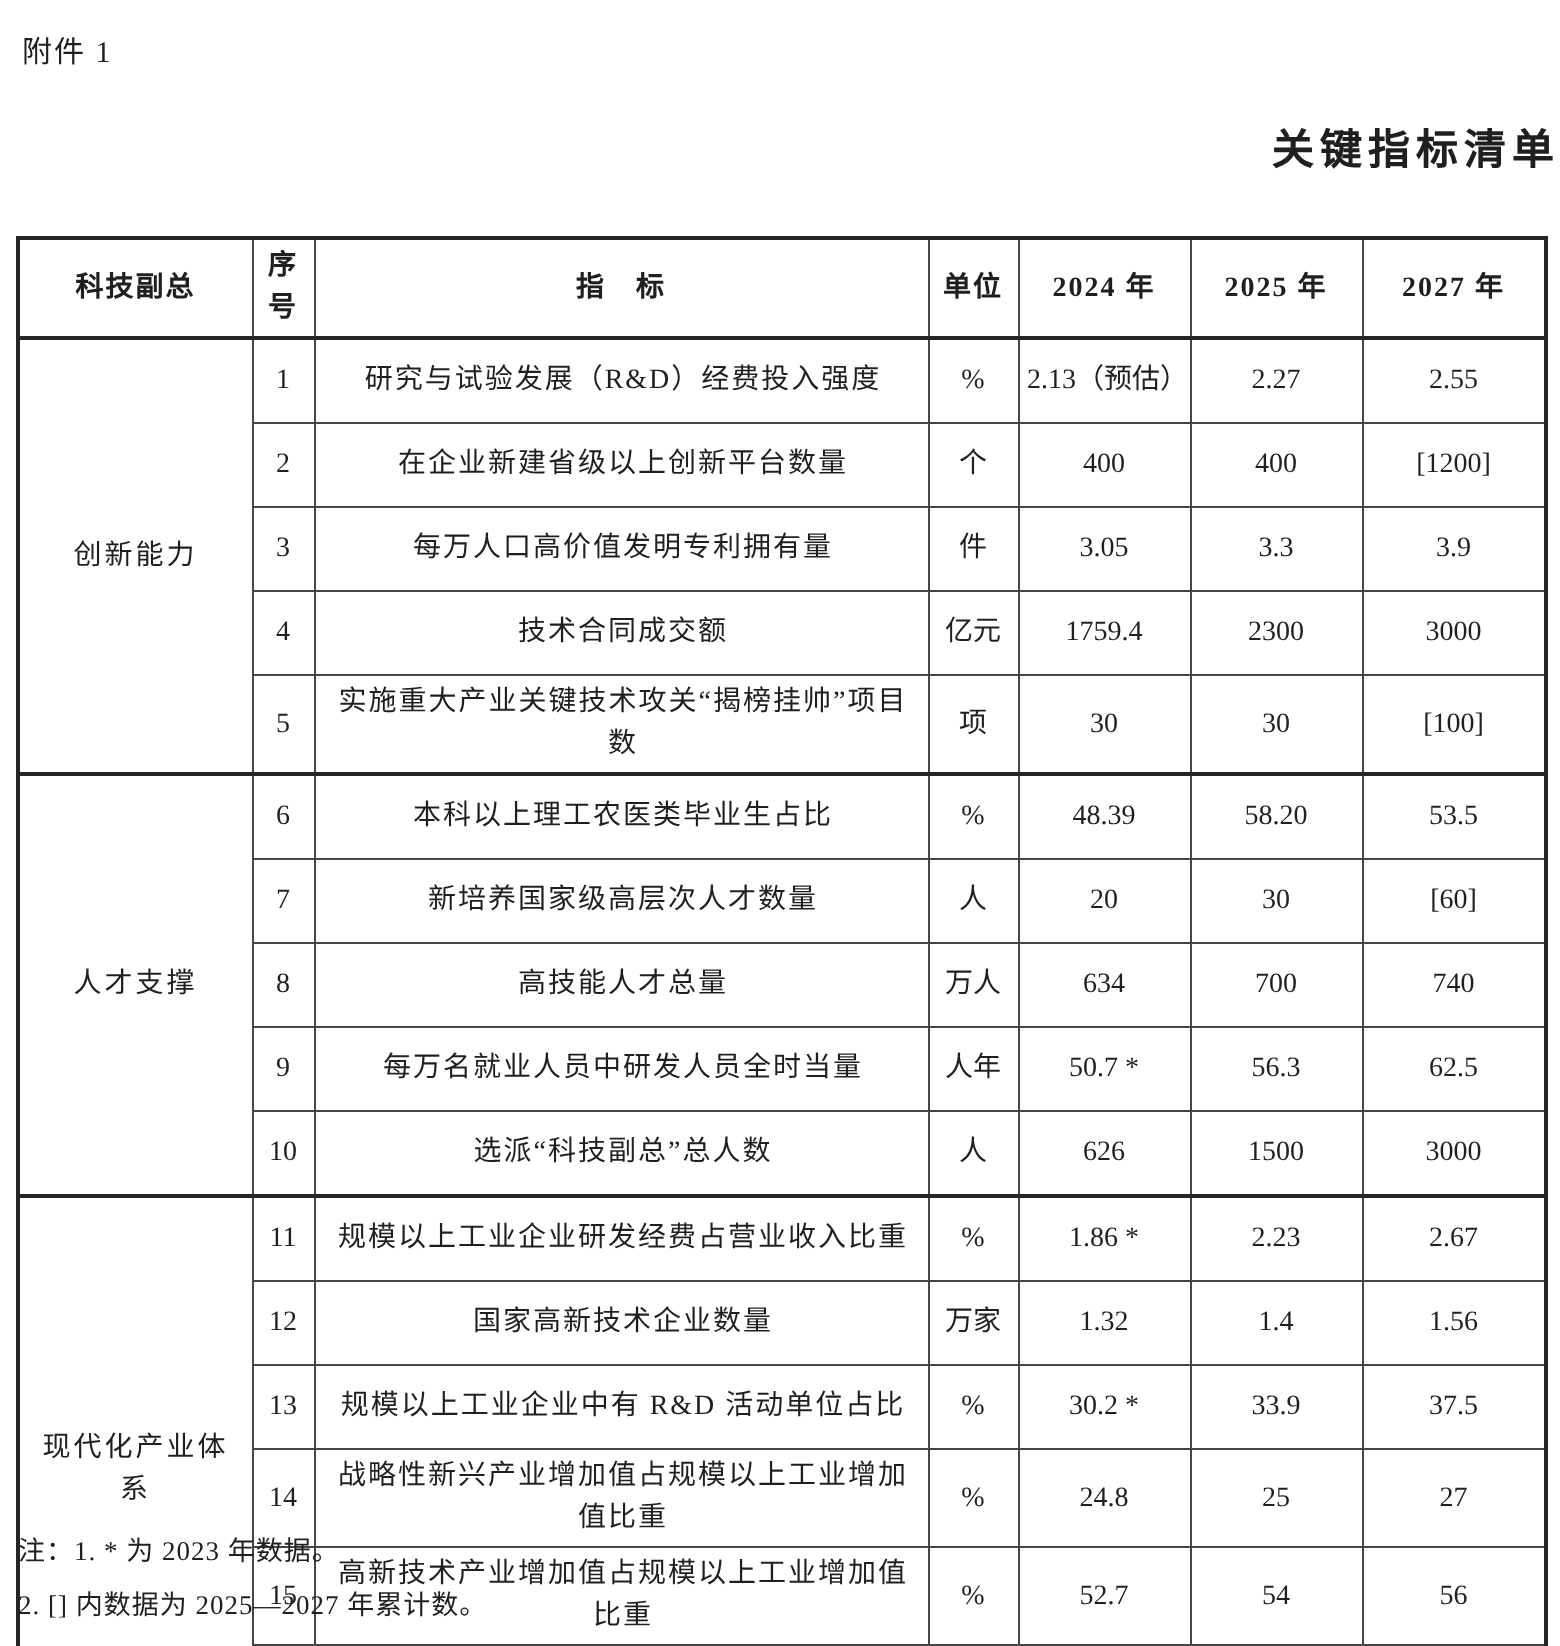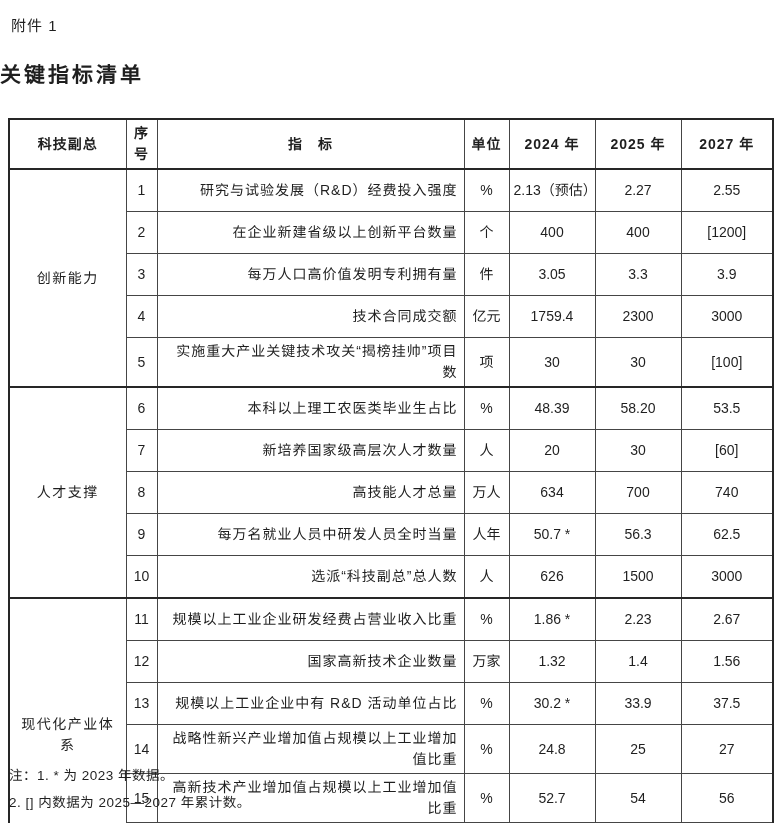--- a/index.html
+++ b/index.html
@@ -5,37 +5,37 @@
   html, body {
     margin: 0;
     padding: 0;
     background: #ffffff;
   }
   .page {
     position: relative;
     width: 780px;
     height: 823px;
     background: #ffffff;
-    font-family: Liberation Sans, sans-serif;
+    font-family: Liberation Serif, serif;
     color: #1f1f1f;
     overflow: hidden;
   }
   .attachment-label {
     position: absolute;
     left: 11px;
     top: 14px;
     font-size: 15px;
     letter-spacing: 1px;
   }
   .doc-title {
     position: absolute;
     top: 58px;
     left: 0;
     width: 100%;
-    text-align: left;
+    text-align: right;
     font-size: 21px;
     font-weight: bold;
     letter-spacing: 3px;
   }
   table.indicators {
     position: absolute;
     left: 8px;
     top: 118px;
     width: 764px;
     border-collapse: collapse;
@@ -55,21 +55,21 @@
   }
   table.indicators thead th {
     height: 30px;
     font-weight: bold;
     letter-spacing: 1px;
   }
   table.indicators tbody td {
     height: 35px;
   }
   table.indicators td.indicator {
-    text-align: right;
+    text-align: center;
     padding-left: 8px;
     padding-right: 6px;
     letter-spacing: 1px;
   }
   table.indicators td.category {
     letter-spacing: 1.5px;
   }
   table.indicators tr.group-start > td {
     border-top: 2px solid #262626;
   }

